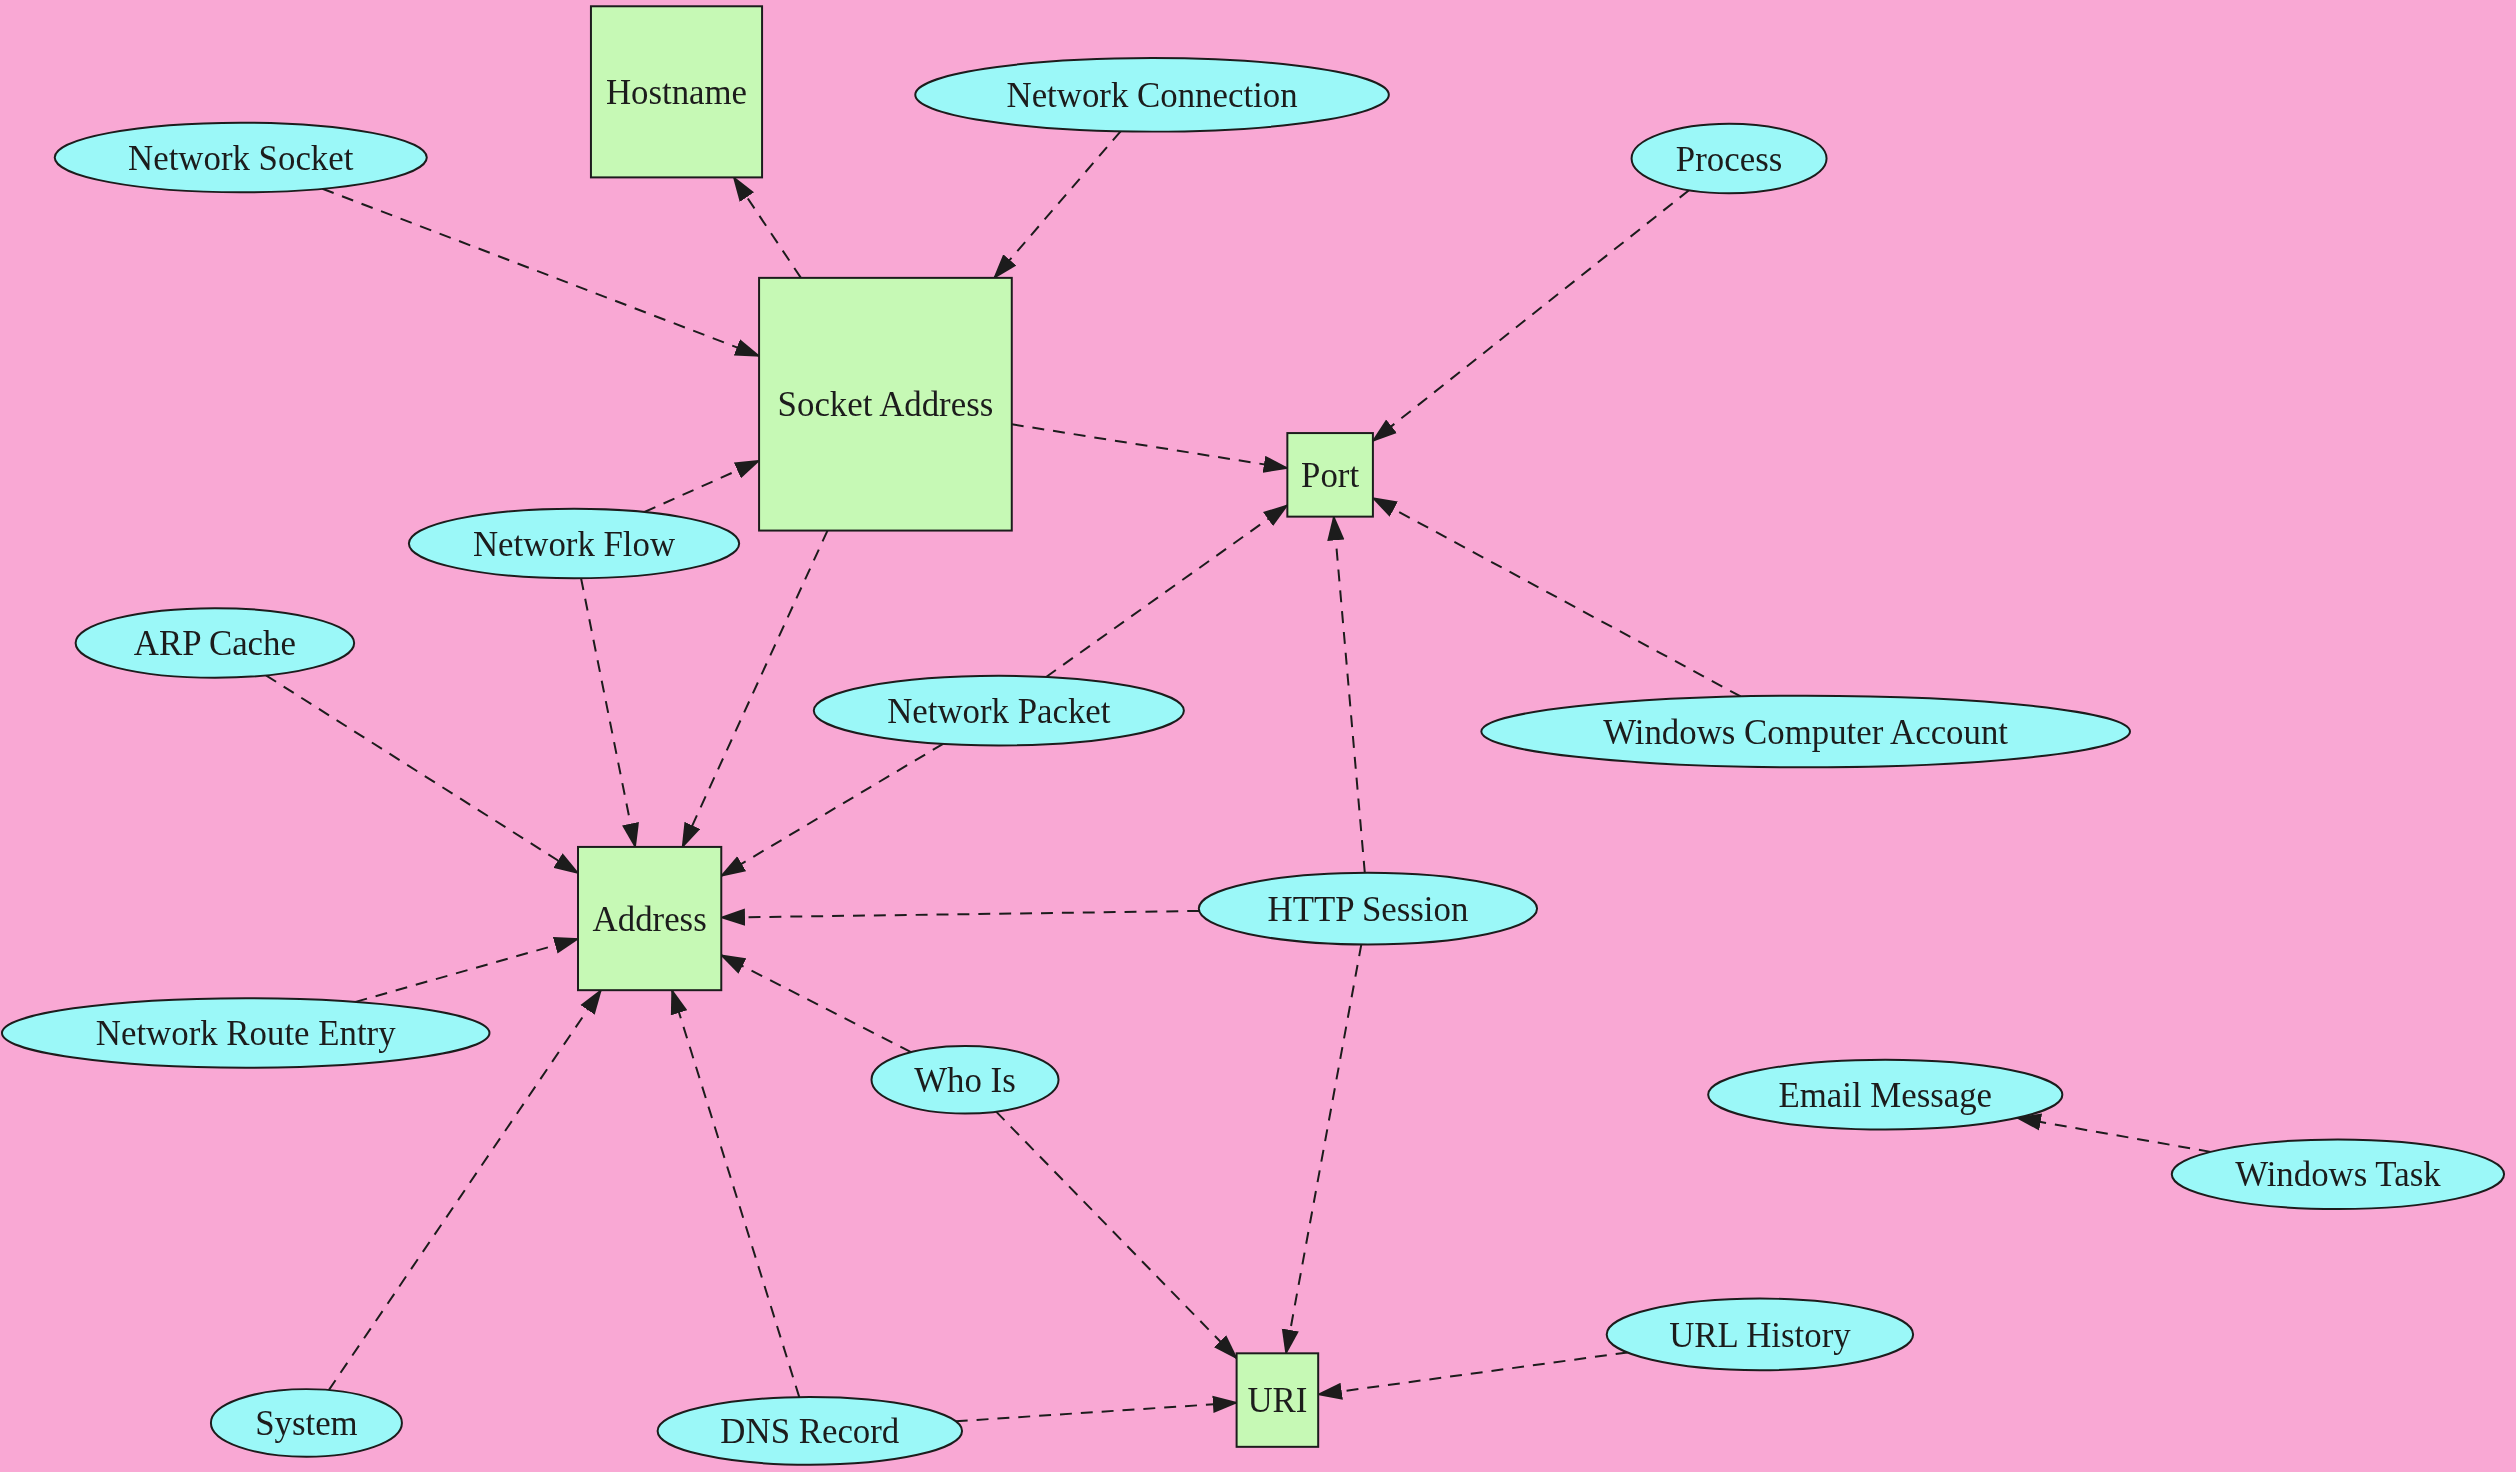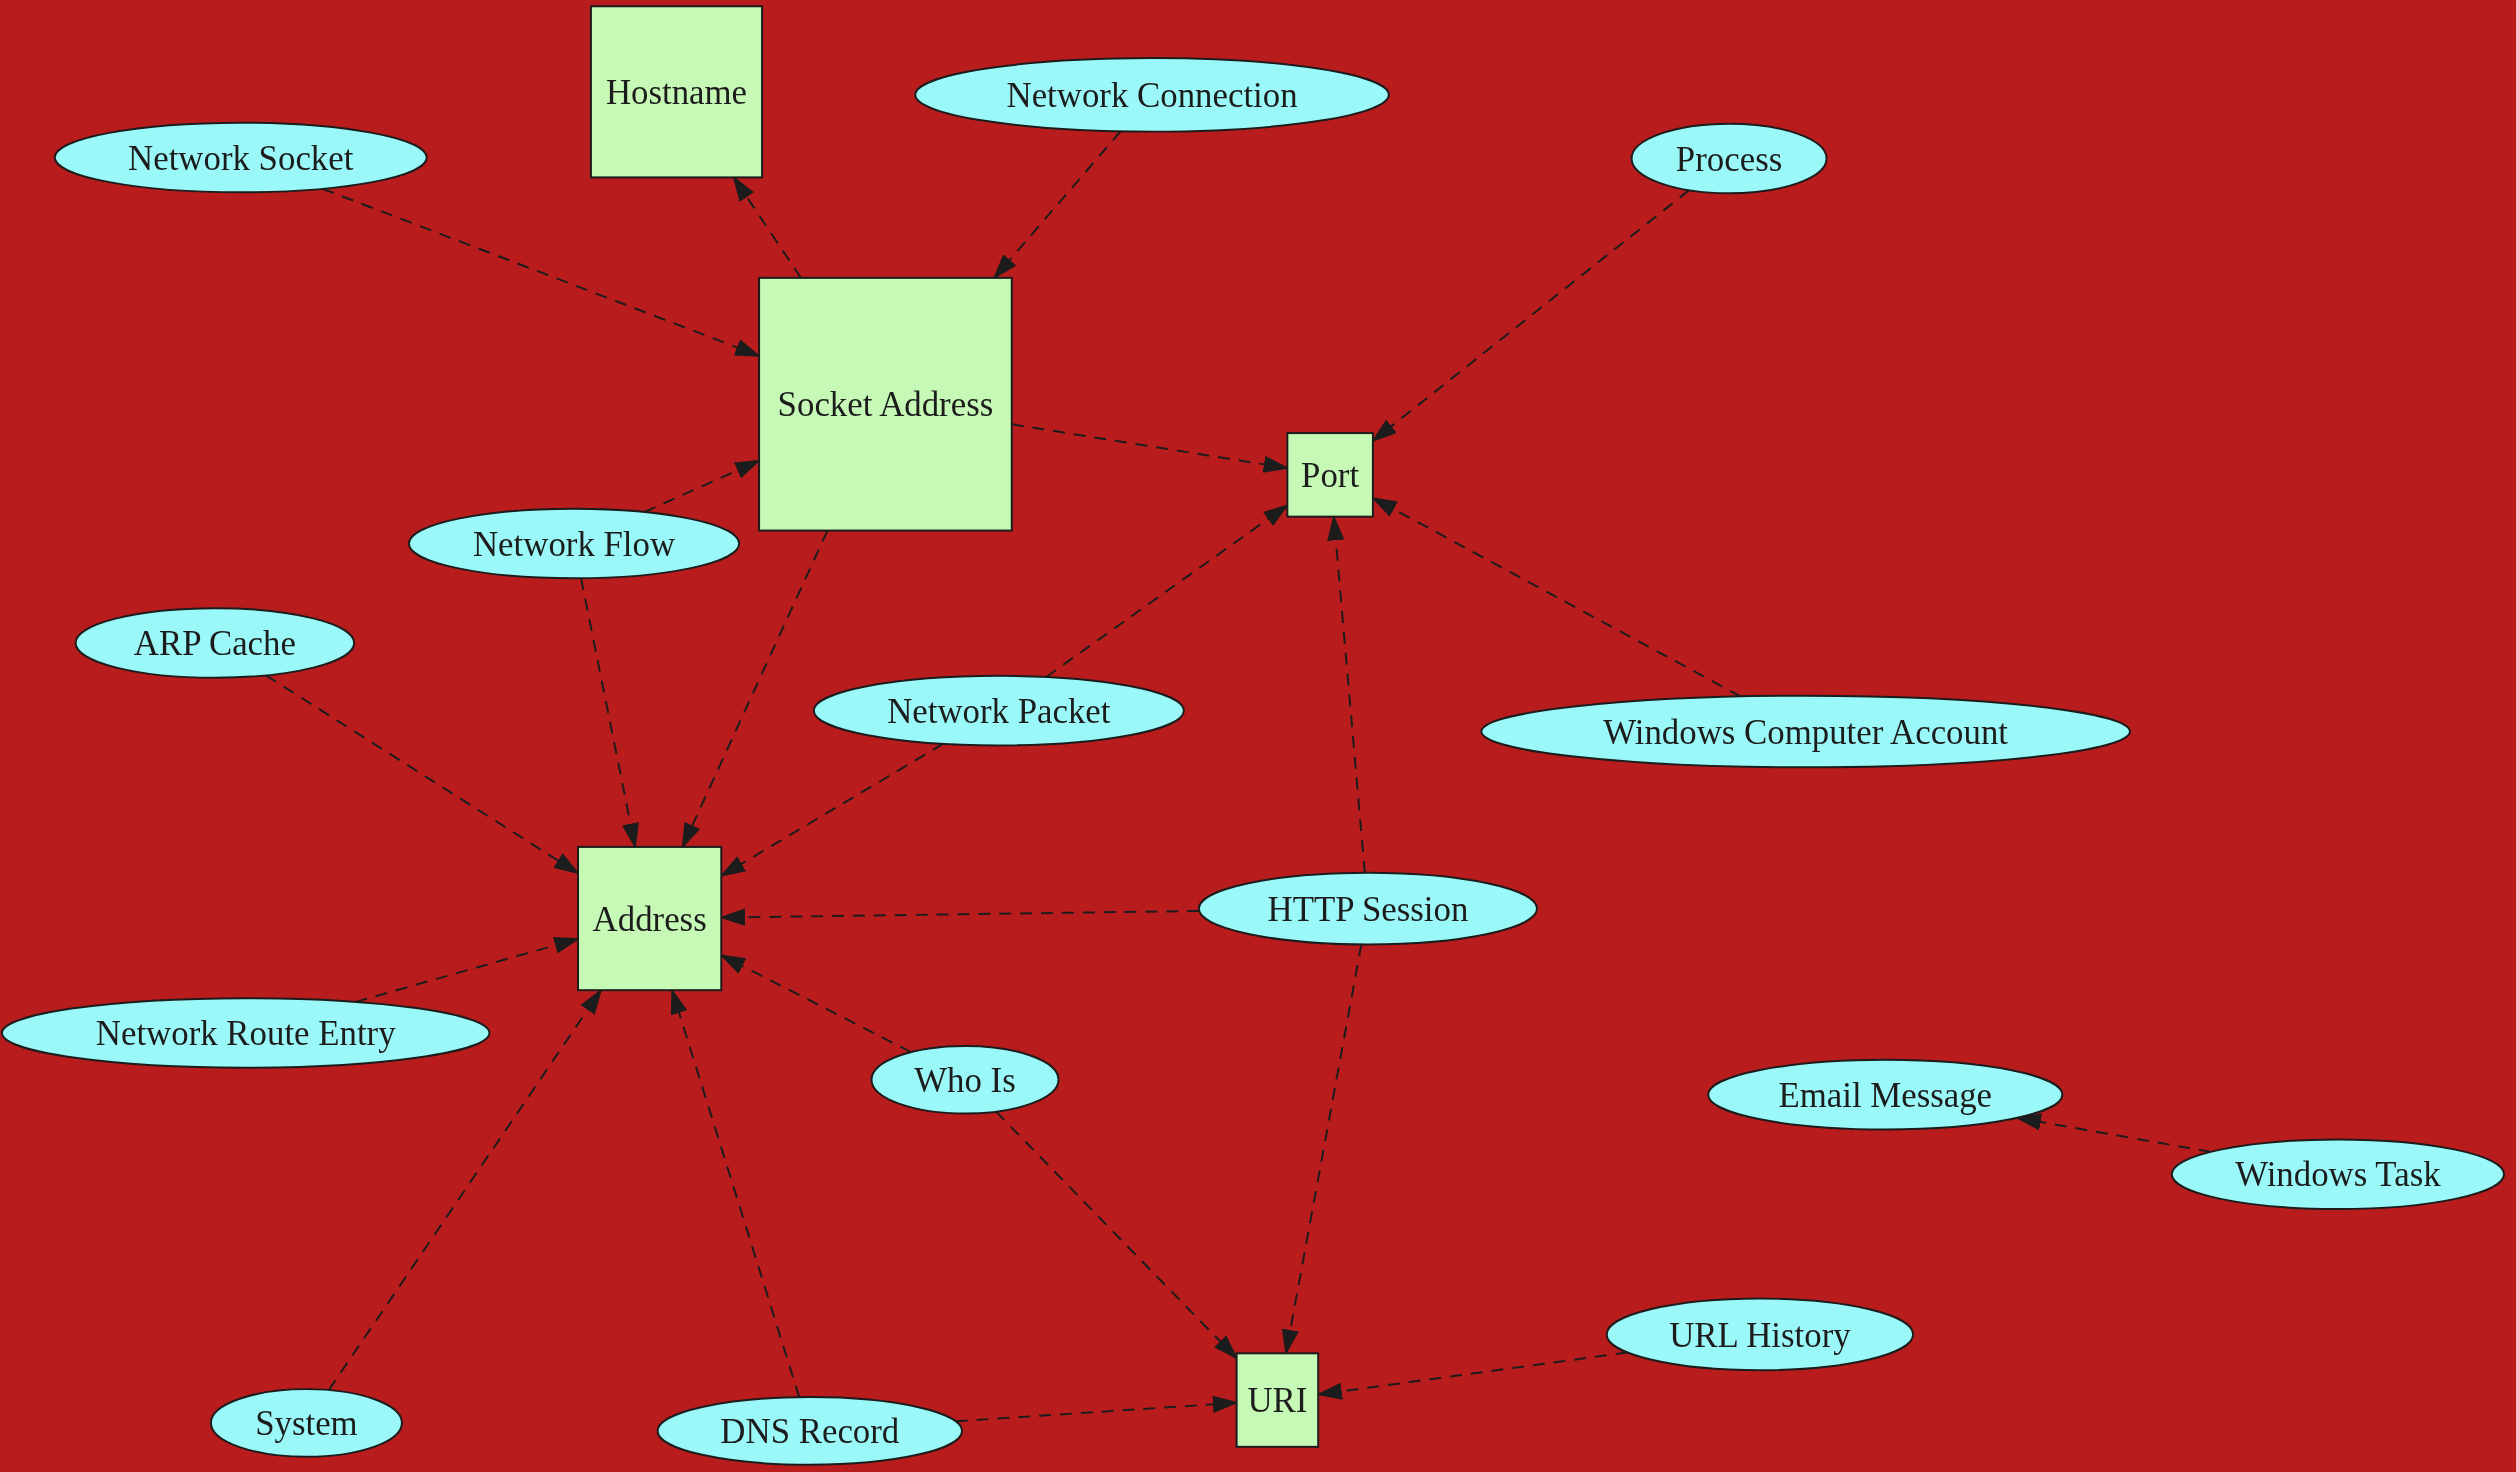--- a/index.html
+++ b/index.html
@@ -3,21 +3,21 @@
 <meta charset="utf-8">
 <style>
   html, body {
     margin: 0;
     padding: 0;
     background: #f5f5f5;
   }
   #diagram-root {
     width: 2516px;
     height: 1473px;
-    background: #b91c1c;
+    background: #f9a8d4;
     position: relative;
     overflow: hidden;
     text-align: right;
   }
   svg text {
     font-family: "Liberation Serif", "DejaVu Serif", serif;
     font-size: 35px;
     fill: #1c1c1c;
   }
   svg .node-shape {

